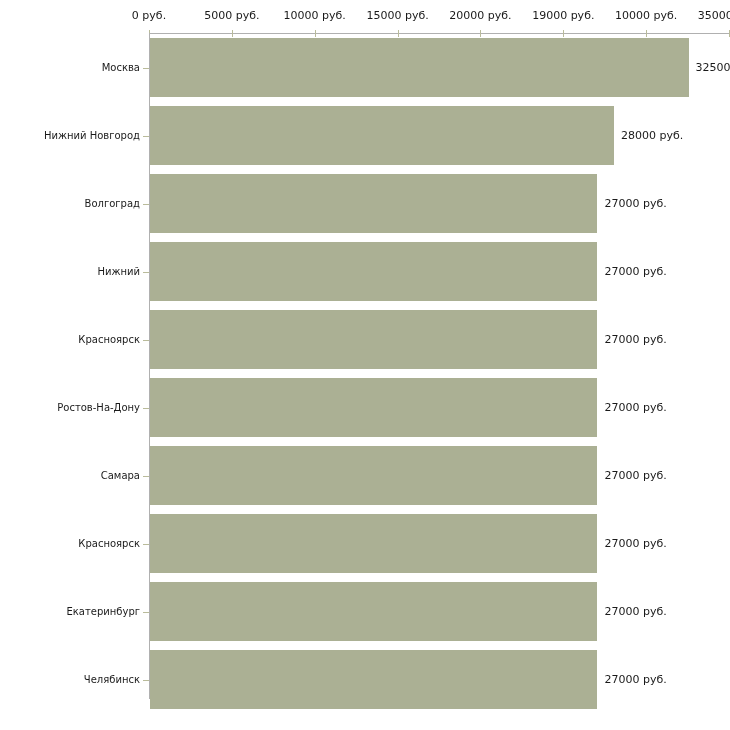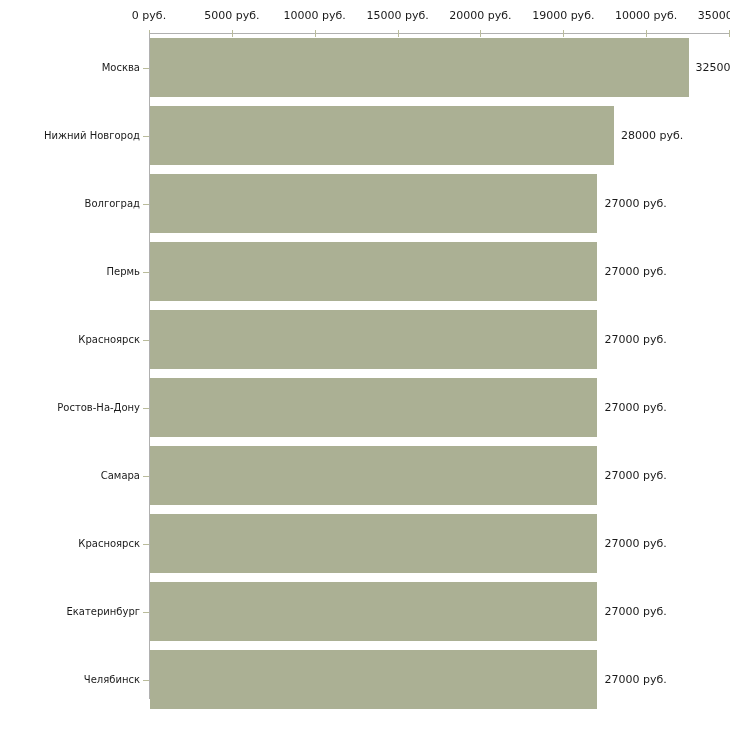--- a/index.html
+++ b/index.html
@@ -125,21 +125,21 @@
       <div class="y-tick" style="top: 408px;"></div>
       <div class="y-tick" style="top: 476px;"></div>
       <div class="y-tick" style="top: 544px;"></div>
       <div class="y-tick" style="top: 612px;"></div>
       <div class="y-tick" style="top: 680px;"></div>
     </div>
   <div id="y-tick-labels">
       <div class="y-tick-label" style="top: 61.5px;">Москва</div>
       <div class="y-tick-label" style="top: 129.5px;">Нижний Новгород</div>
       <div class="y-tick-label" style="top: 197.5px;">Волгоград</div>
-      <div class="y-tick-label" style="top: 265.5px;">Пермь</div>
+      <div class="y-tick-label" style="top: 265.5px;">Нижний</div>
       <div class="y-tick-label" style="top: 333.5px;">Красноярск</div>
       <div class="y-tick-label" style="top: 401.5px;">Ростов-На-Дону</div>
       <div class="y-tick-label" style="top: 469.5px;">Самара</div>
       <div class="y-tick-label" style="top: 537.5px;">Красноярск</div>
       <div class="y-tick-label" style="top: 605.5px;">Екатеринбург</div>
       <div class="y-tick-label" style="top: 673.5px;">Челябинск</div>
     </div>
 
   <div id="bars">
       <div class="bar" style="top: 38px; width: 538.571px; height: 59px;"></div>

